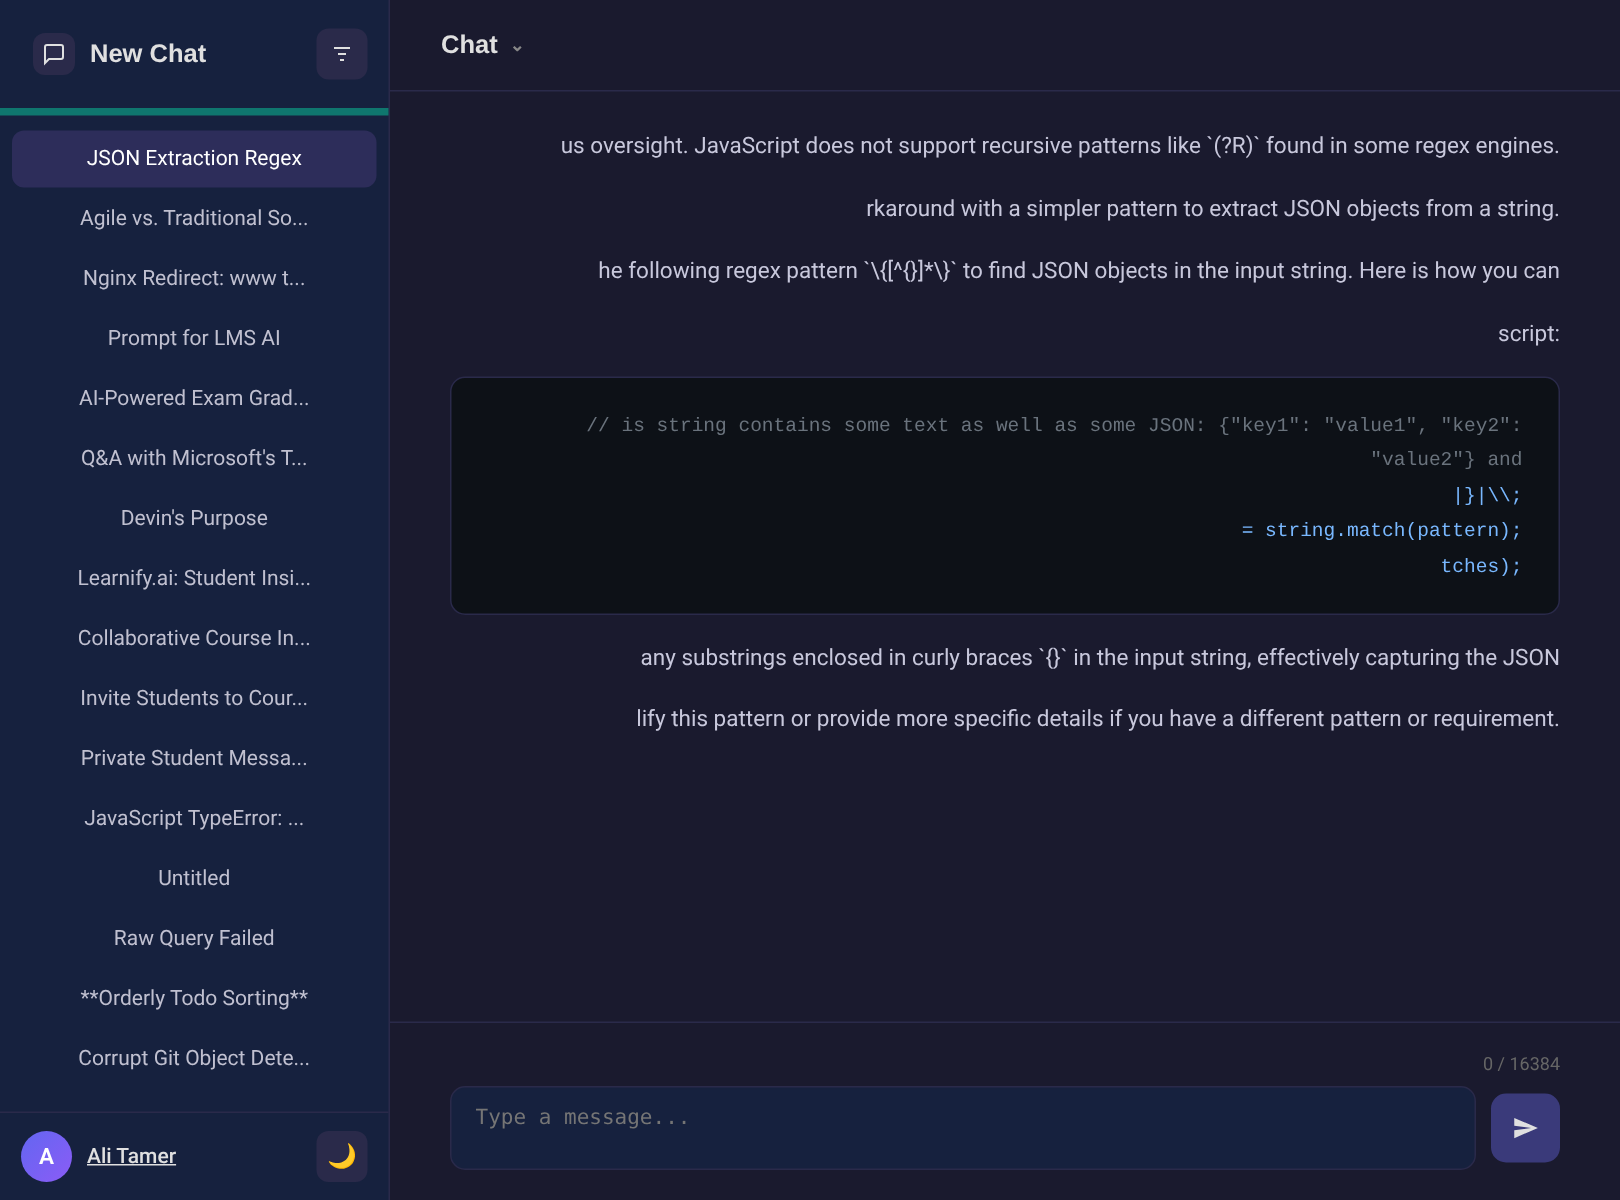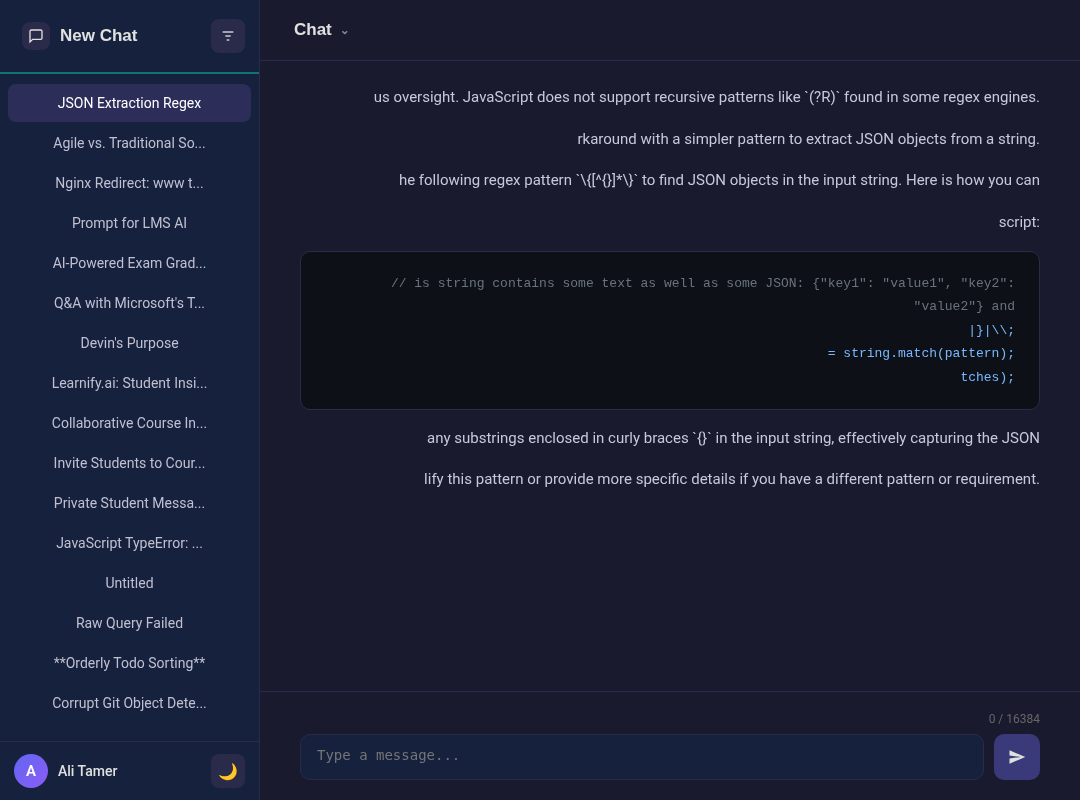--- a/index.html
+++ b/index.html
@@ -22,21 +22,21 @@
       flex-direction: column;
       height: 800px;
       border-right: 1px solid #2a2a4a;
     }
 
     .sidebar-header {
       display: flex;
       align-items: center;
       justify-content: space-between;
       padding: 16px 14px;
-      border-bottom: 2px solid #0f766e;
+      border-bottom: 5px solid #0f766e;
     }
 
     .new-chat-btn {
       display: flex;
       align-items: center;
       gap: 10px;
       background: transparent;
       border: none;
       color: #e0e0e0;
       font-size: 17px;
@@ -118,20 +118,21 @@
       justify-content: center;
       font-size: 15px;
       color: white;
       font-weight: 600;
     }
 
     .username {
       font-size: 14px;
       font-weight: 500;
       color: #e0e0e0;
+      text-decoration: underline;
     }
 
     .theme-toggle {
       background: #2a2a4a;
       border: none;
       color: #e0e0e0;
       width: 34px;
       height: 34px;
       border-radius: 8px;
       cursor: pointer;
@@ -232,21 +233,21 @@
     .chat-input {
       flex: 1;
       background: #16213e;
       border: 1px solid #2a2a4a;
       border-radius: 10px;
       padding: 12px 16px;
       color: #e0e0e0;
       font-size: 14px;
       outline: none;
       resize: none;
-      height: 46px;
+      height: 56px;
     }
 
     .send-btn {
       background: #3a3a7a;
       border: none;
       color: #e0e0e0;
       width: 46px;
       height: 46px;
       border-radius: 10px;
       cursor: pointer;

